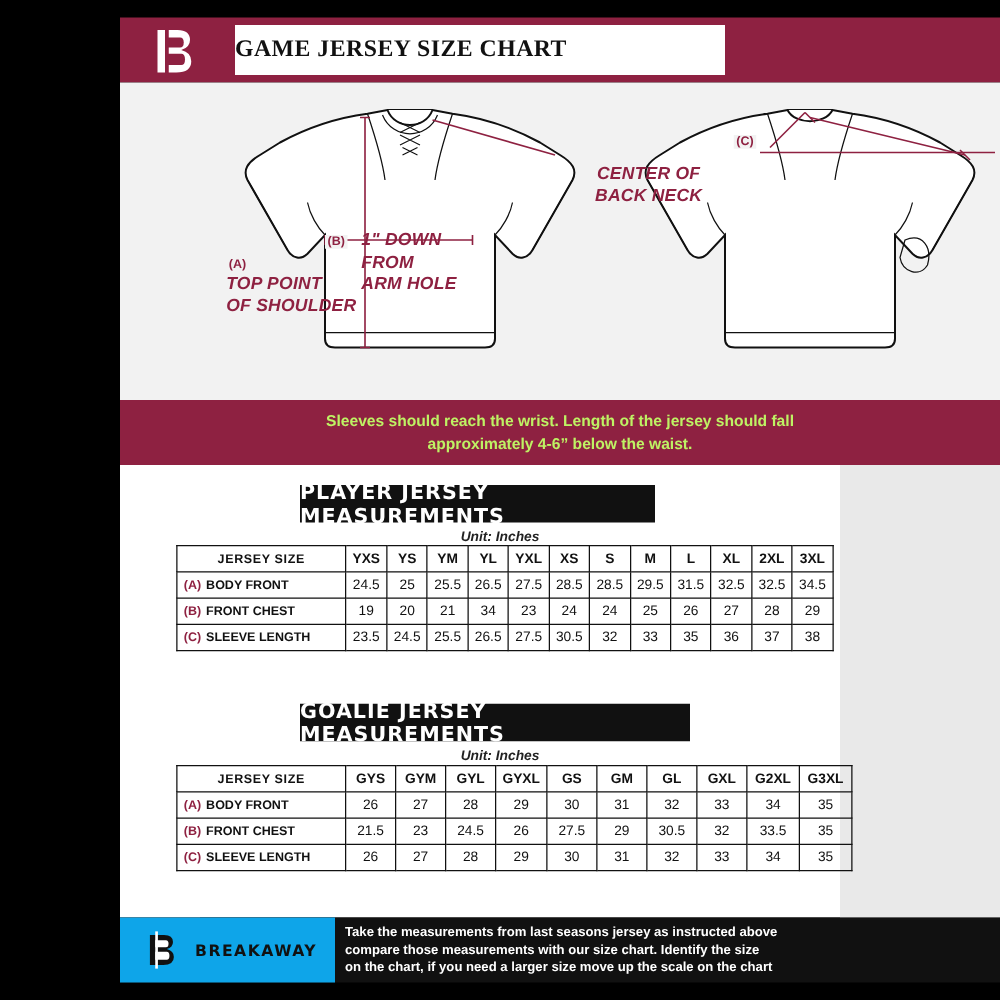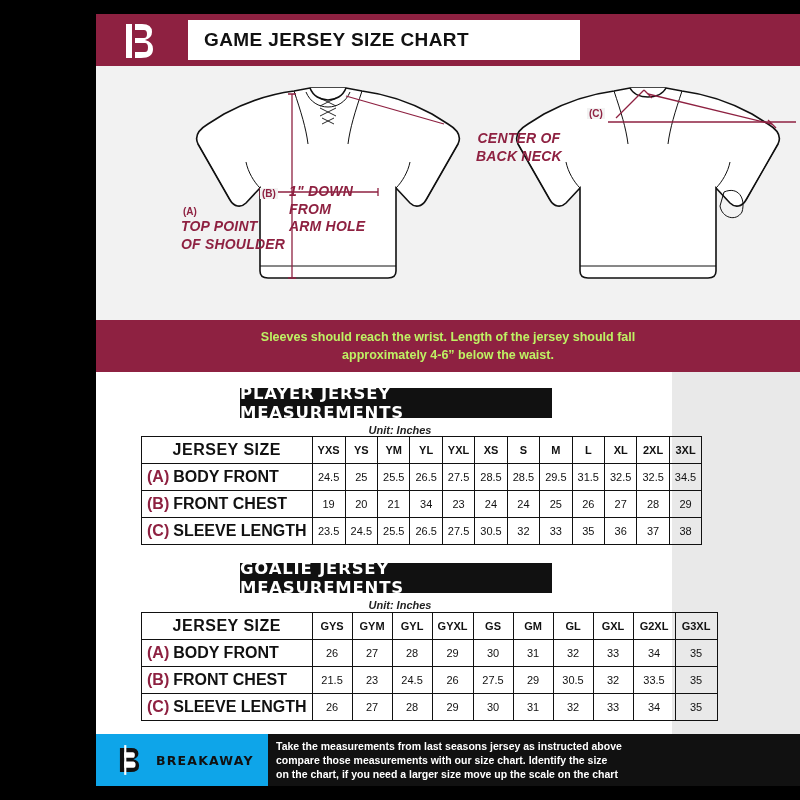--- a/index.html
+++ b/index.html
@@ -32,22 +32,22 @@
     left: 188px; top: 6px;
     width: 392px; height: 40px;
     background: #fff;
     display: flex; align-items: center;
   }
   .header-title {
     font-size: 19px;
     font-weight: bold;
     letter-spacing: 0.4px;
     color: #111;
-    padding-left: 16px;
-    font-family: Liberation Sans, sans-serif;
+    padding-left: 0;
+    font-family: Liberation Serif, serif;
   }
   .logo-b {
     position: absolute;
     left: 112px; top: 6px;
     width: 62px; height: 42px;
   }
   
   .illo {
     position: absolute;
     left: 96px; top: 66px;
@@ -135,21 +135,21 @@
   table.sizes td, table.sizes th {
     border: 1px solid #111;
     padding: 4px 5px;
     text-align: center;
     font-weight: normal;
     white-space: nowrap;
   }
   table.sizes th.hdr-label, table.sizes td.row-label {
     text-align: left;
     font-weight: bold;
-    font-size: 16px;
+    font-size: 10px;
   }
   table.sizes th.hdr-label { text-align: center; letter-spacing: 0.5px; }
   table.sizes th.size-col { font-weight: bold; }
   .rl-tag {
     color: #8e2141;
     font-weight: bold;
     margin-right: 4px;
   }
   
   .footer {
@@ -307,21 +307,21 @@
 
   <div class="note-band">
     <div>Sleeves should reach the wrist. Length of the jersey should fall</div>
     <div>approximately 4-6” below the waist.</div>
   </div>
 
   <div class="grey-left"></div>
   <div class="body-white"></div>
   <div class="grey-right"></div>
 
-  <div class="section-title" style="left:240px; top:388px; width:312px; height:30px;">PLAYER JERSEY MEASUREMENTS</div>
+  <div class="section-title" style="left:240px; top:388px; width:284px; height:30px;">PLAYER JERSEY MEASUREMENTS</div>
   <div class="unit" style="left:0; top:424px;">Unit: Inches</div>
   <table class="sizes" style="left:141px; top:436px;">
     <thead>
       <tr>
         <th class="hdr-label" style="width:135px;">JERSEY SIZE</th>
         <th class="size-col">YXS</th>
         <th class="size-col">YS</th>
         <th class="size-col">YM</th>
         <th class="size-col">YL</th>
         <th class="size-col">YXL</th>

